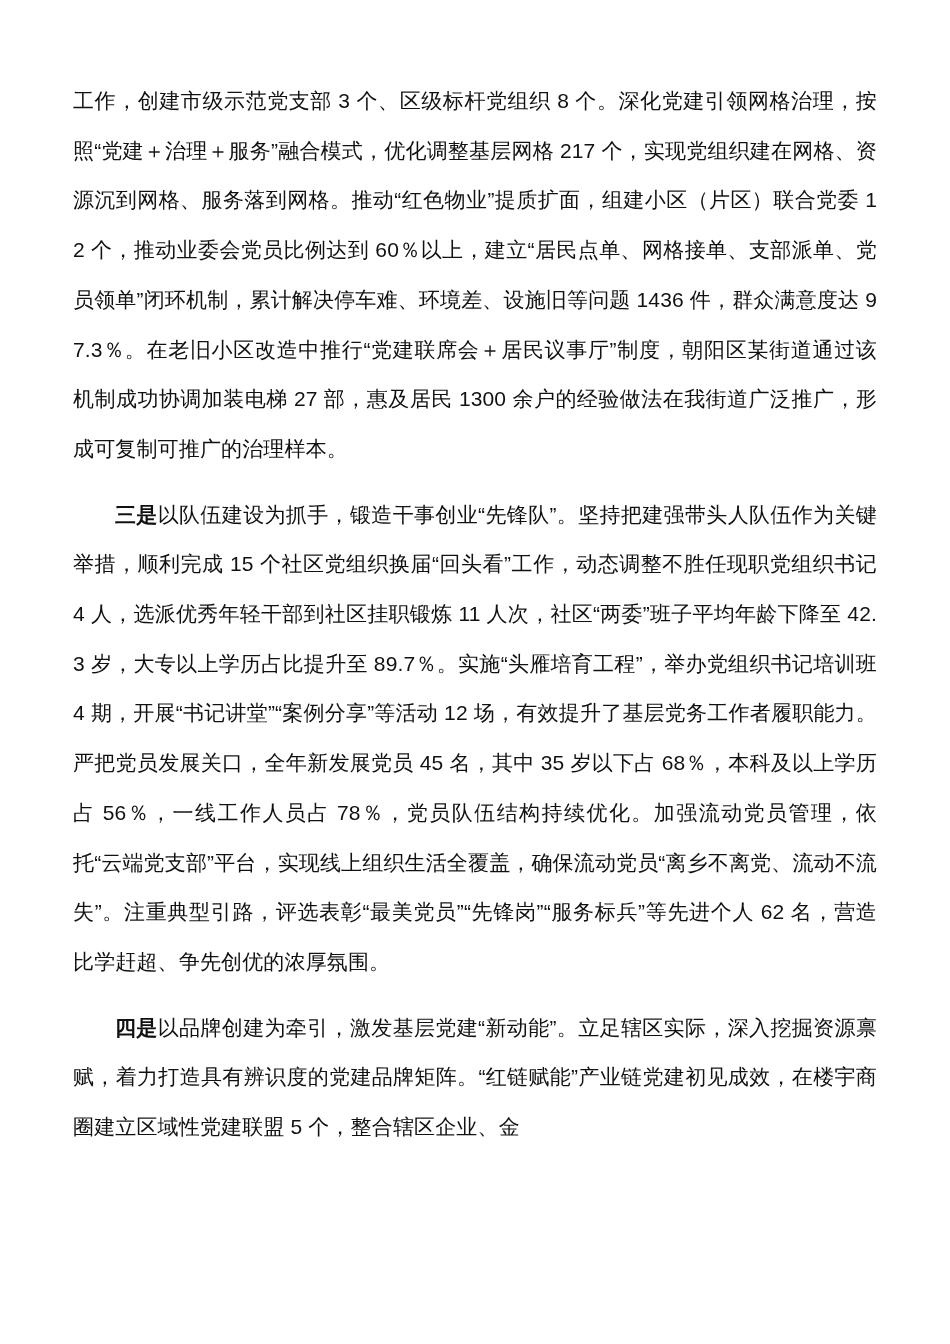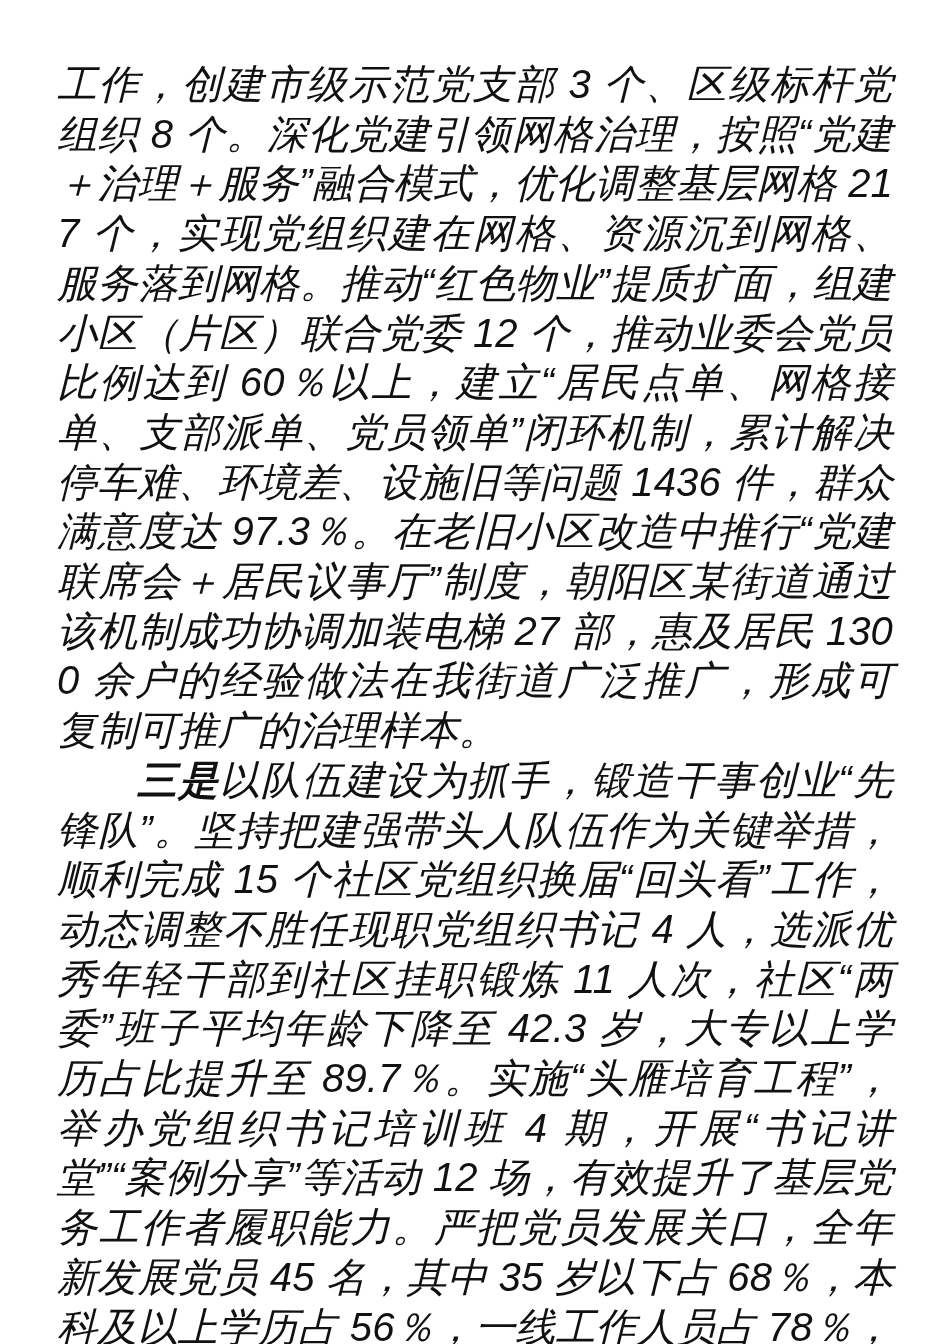--- a/index.html
+++ b/index.html
@@ -22,31 +22,30 @@
     background: #ffffff;
     box-sizing: border-box;
     padding: 60px 57px 0 57px;
   }
 
   .doc-body {
     width: 836px;
   }
 
   .para {
-    margin: 0;
-    font-size: 40px;
+    margin: 16px;
+    font-size: 21px;
     line-height: 49.7px;
     text-align: justify;
     text-justify: inter-ideograph;
     text-align-last: left;
     letter-spacing: 0.15px;
     color: #111111;
     word-break: break-all;
     font-weight: 400;
-    font-style: italic;
   }
 
   .para.indent {
     text-indent: 2em;
   }
 
   .lead {
     font-weight: 700;
   }
 

